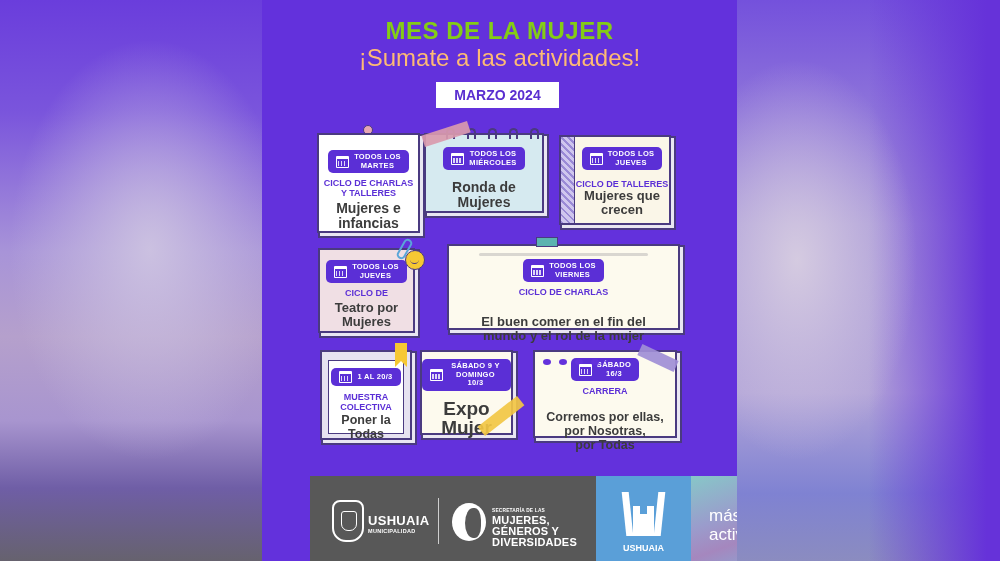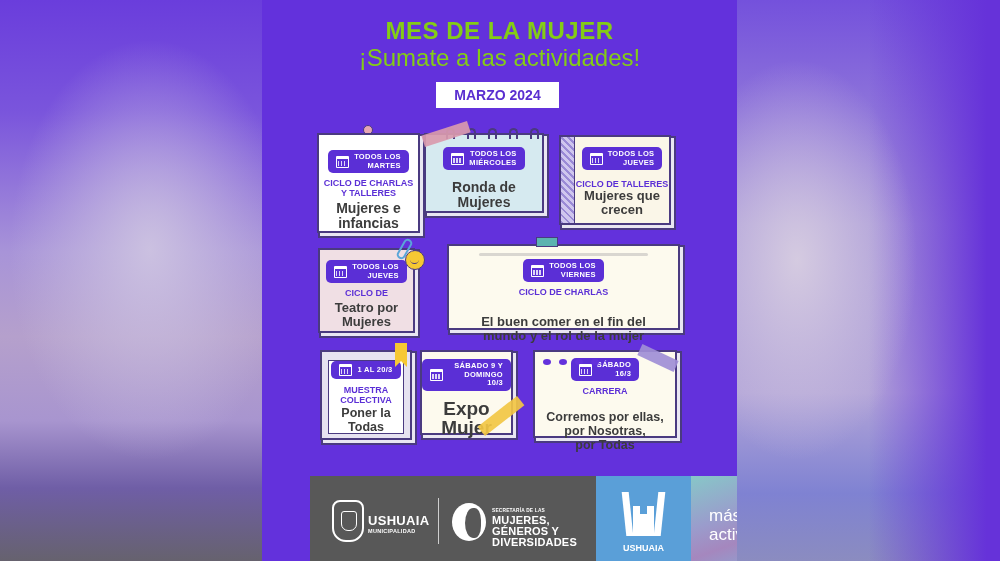--- a/index.html
+++ b/index.html
@@ -17,25 +17,25 @@
     left: 737px; width: 263px;
     background:
       radial-gradient(ellipse 120px 200px at 60px 260px, rgba(215,205,225,0.95), rgba(215,205,225,0) 100%),
       linear-gradient(90deg, rgba(0,0,0,0) 50%, #6632d9 95%),
       linear-gradient(180deg, #7451dc 0%, #a898d8 40%, #b2a4d8 70%, #7f82d2 88%, #8b8cc0 100%);
   }
 
   .poster { position: absolute; left: 262px; top: 0; width: 475px; height: 561px; background: #6331dc; overflow: hidden; }
 
   .title { position: absolute; top: 17px; width: 100%; text-align: center; color: #84cc16; font-family: "Liberation Sans", sans-serif; font-weight: 700; font-size: 24px; letter-spacing: 0.5px; }
-  .subtitle { position: absolute; top: 44px; width: 100%; text-align: center; color: #84cc16; font-family: "Liberation Sans", sans-serif; font-size: 24px; }
+  .subtitle { position: absolute; top: 44px; width: 100%; text-align: center; color: #fdba74; font-family: "Liberation Sans", sans-serif; font-size: 24px; }
   .date-badge { position: absolute; top: 82px; left: 174px; width: 123px; height: 26px; background: #fff; color: #5a2ed0; font-family: "Liberation Sans", sans-serif; font-weight: 700; font-size: 14px; text-align: center; line-height: 26px; }
 
   .card { position: absolute; border: 2px solid #4a3a80; text-align: center; box-shadow: 3px 3px 0 #e9e6f2, 3px 3px 0 2px #4a3a80; }
-  .pill { display: inline-flex; align-items: center; gap: 5px; background: #5b2fd6; color: #fff; border-radius: 5px; padding: 3px 8px; text-align: right; }
+  .pill { display: inline-flex; align-items: center; gap: 5px; background: #5b2fd6; color: #fff; border-radius: 5px; padding: 3px 8px; text-align: center; }
   .pill .cal { width: 13px; height: 12px; border: 1.5px solid #fff; border-top-width: 3px; border-radius: 1px; position: relative; flex: none; }
   .pill .cal::after { content: ""; position: absolute; left: 1px; right: 1px; top: 2px; bottom: 1px; background: repeating-linear-gradient(90deg, #fff 0 1.5px, transparent 1.5px 3px); opacity: 0.8; }
   .pill .ptxt { font-family: "Liberation Sans", sans-serif; font-weight: 700; font-size: 7.5px; line-height: 8.5px; letter-spacing: 0.3px; }
   .kicker { color: #5b2fd6; font-family: "Liberation Sans", sans-serif; font-weight: 700; font-size: 9px; line-height: 10px; margin-top: 5px; }
   .main { color: #3c3c3c; font-family: "Liberation Sans", sans-serif; font-weight: 700; line-height: 1.1; }
 
   .c1 { left: 55px; top: 133px; width: 103px; height: 100px; background: #fff; padding-top: 15px; }
   .c1 .main { font-size: 14px; margin-top: 3px; }
   .c2 { left: 162px; top: 133px; width: 120px; height: 80px; background: #d6eaf0; padding-top: 12px; }
   .c2 .main { font-size: 14px; margin-top: 10px; }
@@ -46,21 +46,21 @@
   .c3 .main { font-size: 13px; }
   .c3 .kicker { margin-top: 9px; }
 
   .c4 { left: 56px; top: 248px; width: 97px; height: 85px; background: #f0dfe4; padding-top: 10px; }
   .c4 .main { font-size: 13px; margin-top: 3px; }
   .c5 { left: 185px; top: 244px; width: 233px; height: 86px; background: #fdfaee; padding-top: 13px; }
   .c5 .main { font-size: 13px; margin-top: 18px; }
   .c5 .line { position: absolute; top: 7px; left: 30px; right: 30px; height: 3px; background: #d9d6d0; border-radius: 2px; }
 
   .c6 { left: 58px; top: 350px; width: 92px; height: 90px; background: #e6e2f0; padding: 8px 6px; }
-  .c6 .inner { background: #fff; border: 1.5px solid #4a3a80; height: 74px; }
+  .c6 .inner { background: #fff; border: 1.5px solid #4a3a80; height: 74px; padding-top: 7px; }
   .c6 .main { font-size: 12.5px; margin-top: 2px; }
   .c7 { left: 158px; top: 350px; width: 93px; height: 85px; background: #fdfaee; padding-top: 7px; }
   .c7 .main { font-size: 19px; margin-top: 8px; line-height: 1.05; }
   .c8 { left: 271px; top: 350px; width: 144px; height: 88px; background: #fdfaee; padding-top: 6px; }
   .c8 .main { font-size: 12.5px; margin-top: 15px; }
   .c8 .holes { position: absolute; top: 7px; left: 8px; display: flex; gap: 8px; }
   .c8 .holes span { width: 8px; height: 6px; border-radius: 50%; background: #6331dc; }
 
   .tape { position: absolute; height: 12px; opacity: 0.92; }
   .pin { position: absolute; width: 10px; height: 10px; border-radius: 50%; background: #e7a6b4; border: 1.5px solid #4a3a80; }

